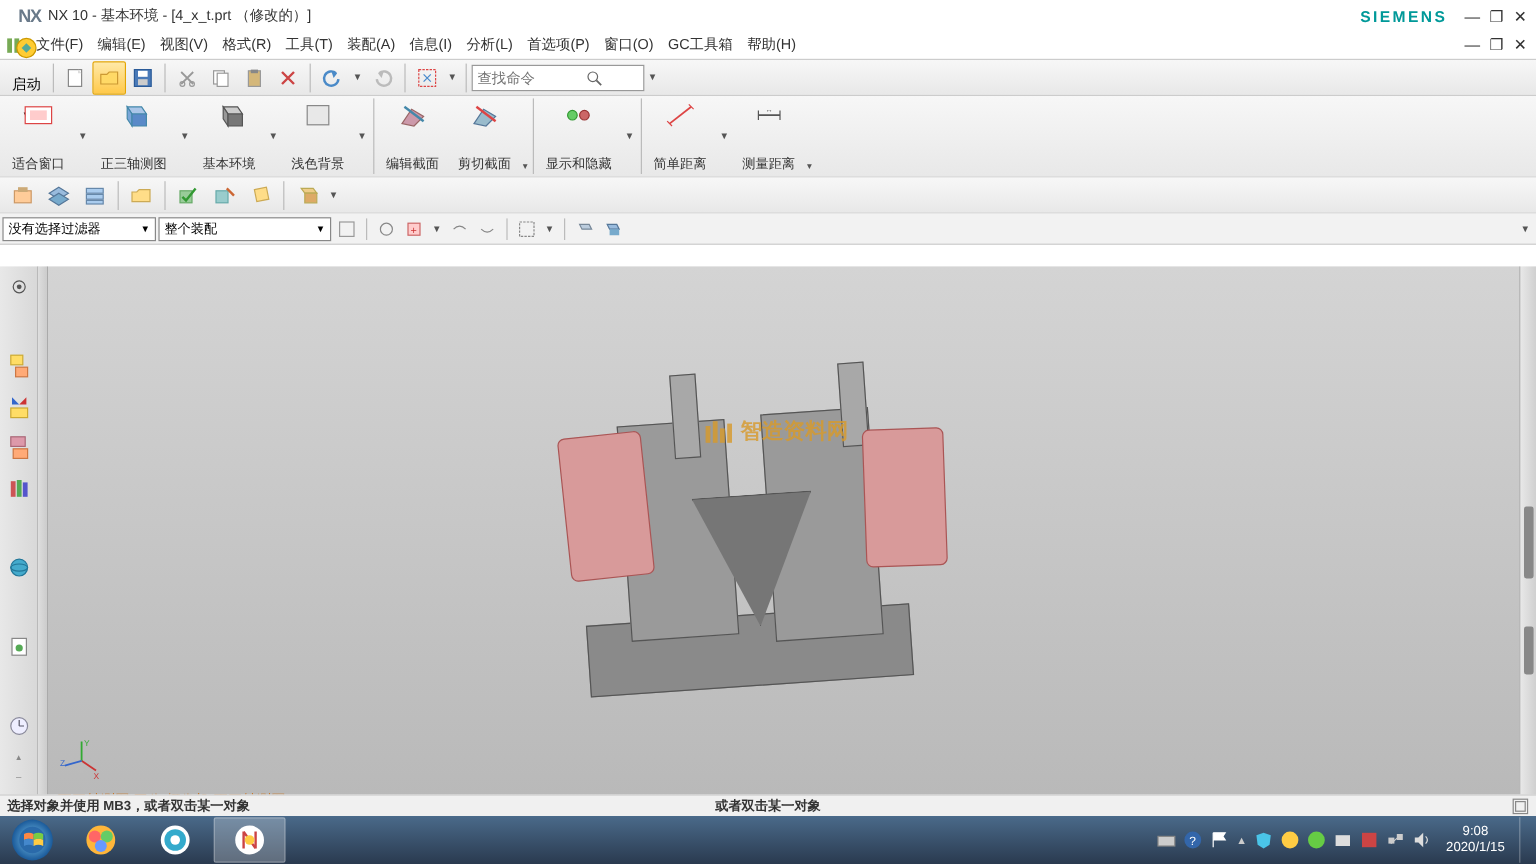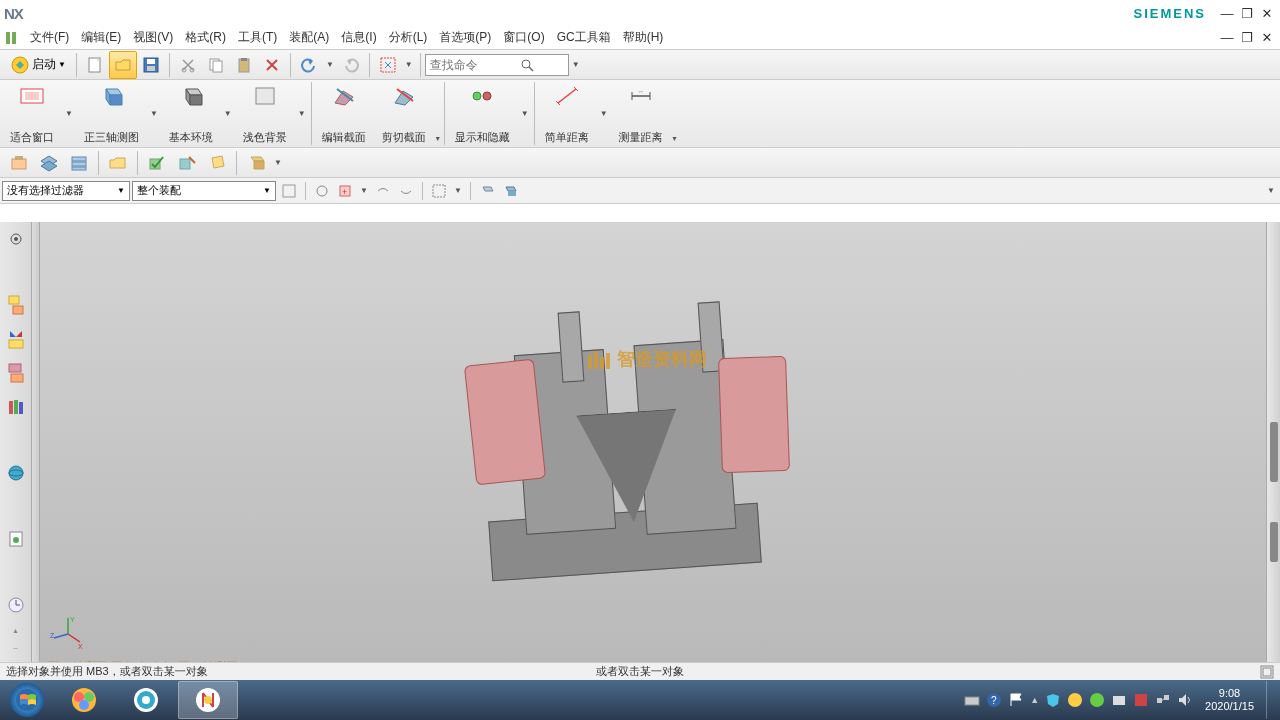--- a/index.html
+++ b/index.html
@@ -1,40 +1,40 @@
 <!DOCTYPE html>
 <html><head>
 <meta charset="utf-8">
 <style>
 * { margin: 0; padding: 0; box-sizing: border-box; font-family: "Microsoft YaHei", "SimSun", sans-serif; }
 body { width: 1280px; height: 720px; background: #fff; overflow: hidden; position: relative; font-size: 12px; }
 
 
-.titlebar { height: 26px; background: #fff; display: flex; align-items: center; padding: 0 4px; }
+.titlebar { height: 26px; background: #fff; display: flex; align-items: center; padding: 0 4px; text-align: right; }
 .nx-logo { width: 30px; font-weight: bold; font-size: 15px; color: #6a7a8a; letter-spacing: -1px; }
 .title-text { color: #333; font-size: 12px; margin-left: 6px; }
 .siemens { margin-left: auto; color: #009999; font-weight: bold; letter-spacing: 2px; font-size: 13px; }
 .win-btns { display: flex; gap: 2px; margin-left: 12px; }
 .win-btn { width: 18px; height: 16px; display: flex; align-items: center; justify-content: center; cursor: pointer; font-size: 13px; color: #333; }
 
 
 .menubar { height: 24px; background: #fff; display: flex; align-items: center; padding: 0 4px; border-bottom: 1px solid #ccc; }
 .menu-icon { width: 16px; height: 16px; margin-right: 4px; }
 .menu-item { padding: 2px 6px; cursor: pointer; font-size: 12px; color: #333; }
 .menubar .win-btns { margin-left: auto; }
 
 
 .toolbar-row { background: linear-gradient(#f7f7f7, #e8e8e8); border-bottom: 1px solid #ccc; display: flex; align-items: center; padding: 2px 4px; }
 .toolbar-row.tall { height: 68px; align-items: stretch; padding: 2px 2px; }
 .toolbar-row.thin { height: 30px; }
 
 .tbtn { width: 28px; height: 28px; border: 1px solid transparent; display: flex; align-items: center; justify-content: center; cursor: pointer; border-radius: 2px; }
 .tbtn.active2 { background: linear-gradient(#ffe9a8,#ffc94a); border-color: #e5a500; }
 
-.start-btn { display: flex; align-items: center; gap: 2px; padding: 2px 6px; cursor: pointer; }
+.start-btn { display: flex; align-items: center; gap: 12px; padding: 2px 6px; cursor: pointer; flex-direction: column; }
 .sep { width: 1px; height: 24px; background: #bbb; margin: 0 4px; }
 .sep-tall { width: 1px; background: #bbb; margin: 0 2px; }
 .searchbox { width: 144px; height: 22px; border: 1px solid #999; background: #fff; display: flex; align-items: center; padding: 0 4px; }
 .searchbox input { border: none; outline: none; width: 90px; font-size: 12px; }
 
 .rib-group { display: flex; align-items: center; }
 .rib-item { display: flex; flex-direction: column; align-items: center; justify-content: center; padding: 2px 8px; cursor: pointer; min-width: 52px; gap: 20px; }
 .rib-icon { width: 26px; height: 26px; display: flex; align-items: center; justify-content: center; margin-bottom: 2px; }
 .rib-label { font-size: 11px; color: #333; text-align: center; line-height: 13px; }
 .drop-arrow { font-size: 8px; color: #555; align-self: center; padding: 0 3px; cursor: pointer; }
@@ -50,21 +50,21 @@
 .dropdown .arrow { margin-left: auto; font-size: 8px; }
 
 
 .main-area { position: absolute; top: 222px; left: 0; right: 0; bottom: 40px; display: flex; }
 .left-panel { width: 32px; background: linear-gradient(90deg,#e8e8e8,#d8d8d8); border-right: 1px solid #aaa; display: flex; flex-direction: column; align-items: center; padding-top: 4px; gap: 8px; }
 .left-panel .lbtn { width: 26px; height: 26px; display: flex; align-items: center; justify-content: center; cursor: pointer; }
 .resource-bar { width: 8px; background: linear-gradient(90deg,#ddd,#ccc); border-right: 1px solid #aaa; }
 .viewport { flex: 1; background: linear-gradient(#d4d4d4, #b8b8b8); position: relative; overflow: hidden; }
 .right-scroll { width: 14px; background: linear-gradient(90deg,#e8e8e8,#d0d0d0); border-left: 1px solid #aaa; position: relative; }
 .scroll-thumb { position: absolute; width: 8px; left: 3px; background: #888; border-radius: 2px; }
-.status-line { position: absolute; left: 0; right: 0; bottom: 0; height: 18px; background: #f0f0f0; border-top: 1px solid #ccc; display: flex; align-items: center; padding: 0 6px; font-size: 11px; color: #333; }
+.status-line { position: absolute; left: 0; right: 0; bottom: 0; height: 18px; background: #f0f0f0; border-top: 1px solid #ccc; display: flex; align-items: center; padding: 0 6px; font-size: 11px; color: #333; font-weight: bold; }
 .status-center { position: absolute; left: 50%; transform: translateX(-50%); }
 
 
 .taskbar { position: absolute; bottom: 0; left: 0; right: 0; height: 40px; background: linear-gradient(#4a6a8a, #2a3a4f); display: flex; align-items: center; }
 .task-start { width: 54px; height: 40px; display: flex; align-items: center; justify-content: center; }
 .task-btn { width: 60px; height: 38px; display: flex; align-items: center; justify-content: center; margin-right: 2px; border-radius: 2px; }
 .task-btn.active { background: rgba(255,255,255,0.25); box-shadow: inset 0 0 0 1px rgba(255,255,255,0.3); }
 .tray { margin-left: auto; display: flex; align-items: center; gap: 6px; padding-right: 6px; }
 .tray-icon { width: 16px; height: 16px; }
 .clock { color: #fff; font-size: 11px; text-align: center; line-height: 13px; padding: 0 6px; }
@@ -82,20 +82,21 @@
 .mini-icons { display: flex; align-items: center; gap: 1px; }
 .mini-icon { width: 22px; height: 22px; display:flex; align-items:center; justify-content:center; cursor:pointer; }
 
 svg { display: block; }
 </style>
 </head>
 <body>
 
 <div class="titlebar">
   <div class="nx-logo">NX</div>
+  <div class="title-text">NX 10 - 基本环境 - [4_x_t.prt （修改的）]</div>
   <div class="siemens">SIEMENS</div>
   <div class="win-btns">
     <div class="win-btn">—</div>
     <div class="win-btn">❐</div>
     <div class="win-btn">✕</div>
   </div>
 </div>
 
 <div class="menubar">
   <svg class="menu-icon" viewBox="0 0 16 16">

